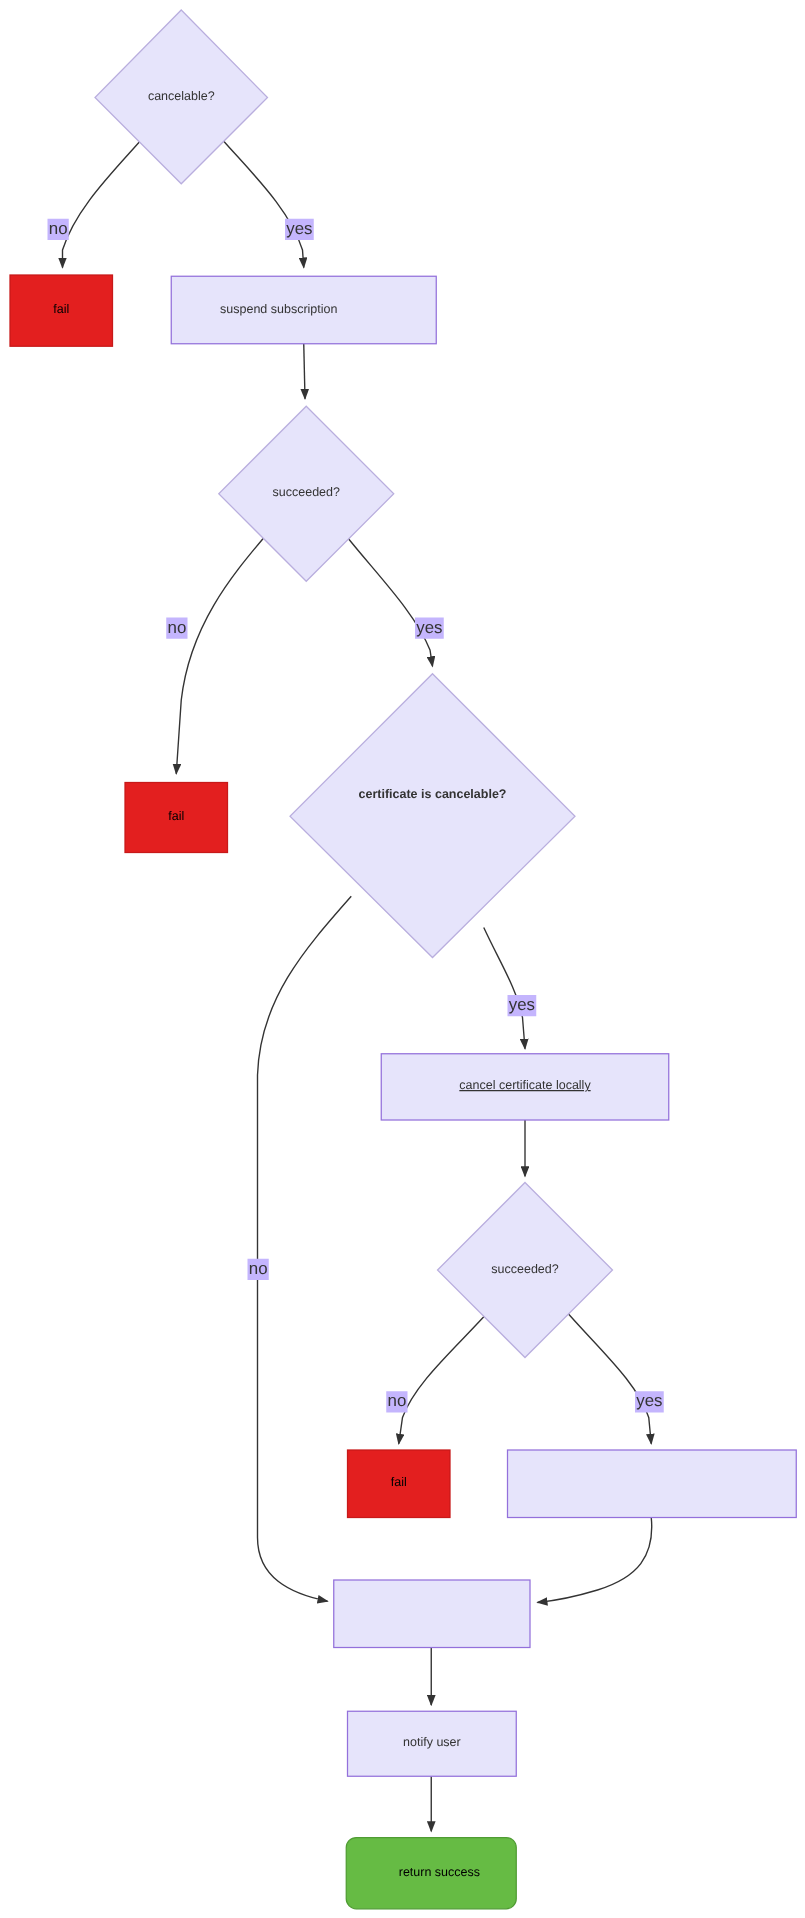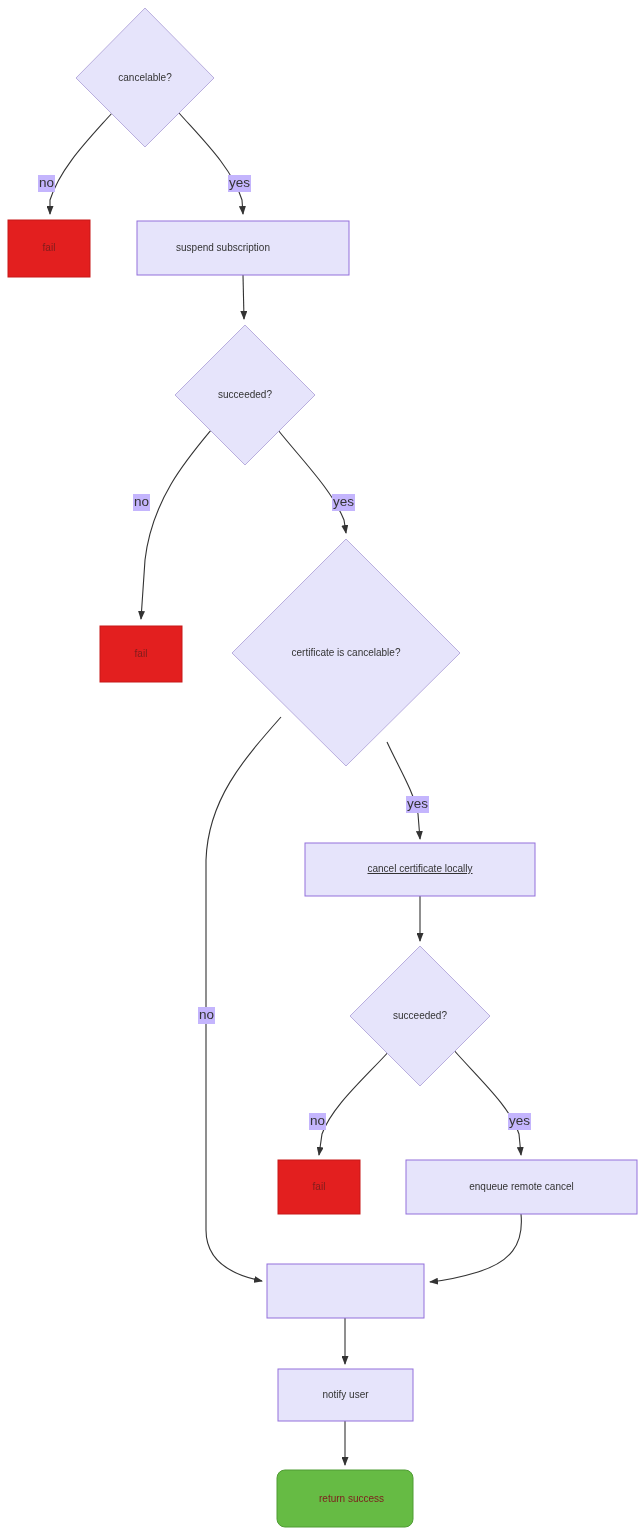--- a/index.html
+++ b/index.html
@@ -58,21 +58,21 @@
     align-items: center;
     justify-content: center;
     text-align: center;
     font-size: 10px;
     color: #333333;
     line-height: 1.2;
     pointer-events: none;
     white-space: nowrap;
   }
   .node-label.on-dark {
-    color: #7f1d1d;
+    color: #000000;
   }
   .edge-label {
     position: absolute;
     font-size: 13.5px;
     color: #333333;
     background: #c4b5fd;
     padding: 0 1px;
     line-height: 1.25;
     white-space: nowrap;
   }
@@ -149,29 +149,28 @@
   <div class="node-label" style="left:76px; top:58px; width:138px; height:40px;">cancelable?</div>
 
   <div class="node-label on-dark" style="left:8px; top:229px; width:82px; height:38px;">fail</div>
 
   <div class="node-label" style="left:137px; top:229px; width:172px; height:38px;">suspend subscription</div>
 
   <div class="node-label" style="left:175px; top:375px; width:140px; height:40px;">succeeded?</div>
 
   <div class="node-label on-dark" style="left:100px; top:635px; width:82px; height:38px;">fail</div>
 
-  <div class="node-label" style="left:232px; top:633px; width:228px; height:40px;">certificate is cancelable?</div>
+  <div class="node-label" style="left:232px; top:616px; width:228px; height:40px;font-weight:bold;">certificate is cancelable?</div>
 
   <div class="node-label" style="left:305px; top:850px; width:230px; height:38px;text-decoration:underline;">cancel certificate locally</div>
 
   <div class="node-label" style="left:350px; top:996px; width:140px; height:40px;">succeeded?</div>
 
   <div class="node-label on-dark" style="left:278px; top:1168px; width:82px; height:38px;">fail</div>
 
-  <div class="node-label" style="left:406px; top:1168px; width:231px; height:38px;">enqueue remote cancel</div>
 
 
   <div class="node-label" style="left:278px; top:1376px; width:135px; height:38px;">notify user</div>
 
   <div class="node-label on-dark" style="left:277px; top:1479px; width:149px; height:39px;">return success</div>
 
   <div class="edge-label" style="left:38px; top:175px;">no</div>
 
   <div class="edge-label" style="left:228px; top:175px;">yes</div>
 

